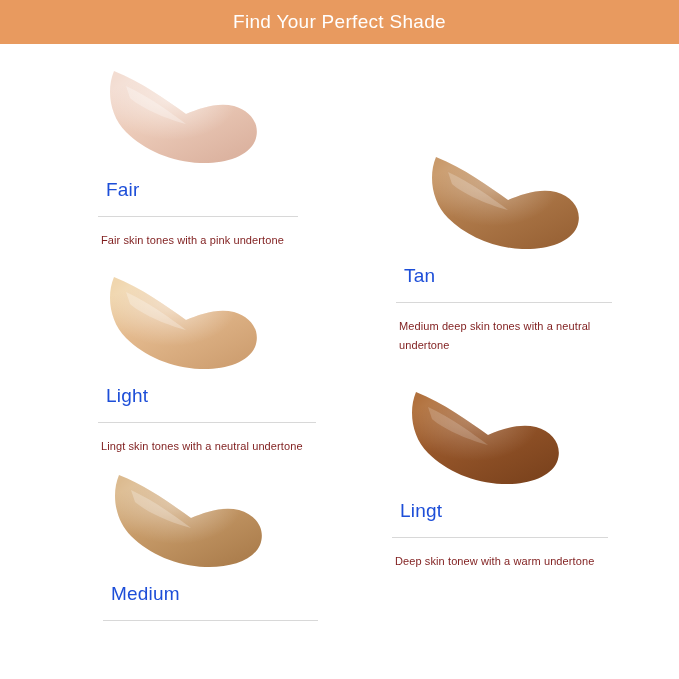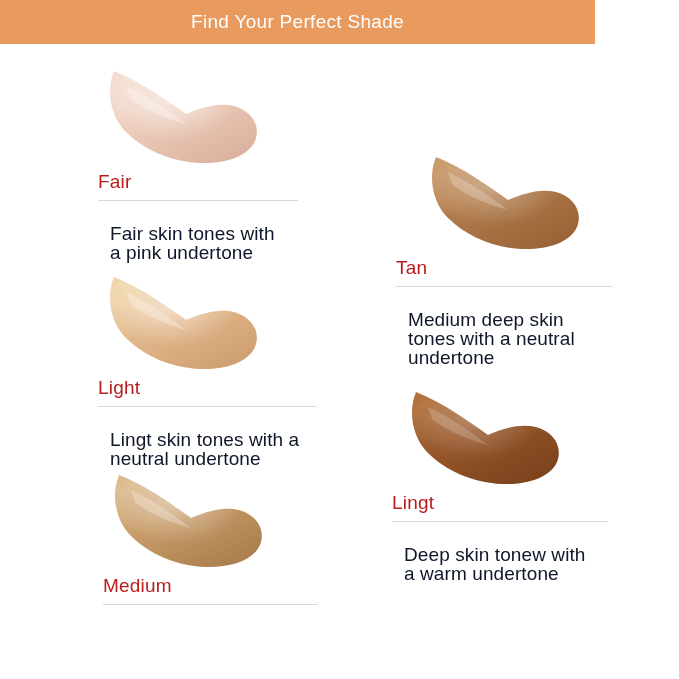--- a/index.html
+++ b/index.html
@@ -13,21 +13,21 @@
     font-family: "Liberation Sans", sans-serif;
     overflow: hidden;
     position: relative;
   }
 
   
   #banner {
     position: absolute;
     left: 0;
     top: 0;
-    width: 595px;
+    width: 679px;
     height: 44px;
     background: #e89a5f;
     display: flex;
     align-items: center;
     justify-content: center;
   }
   #banner-title {
     color: #ffffff;
     font-size: 19px;
     font-weight: 400;
@@ -42,39 +42,39 @@
   .swatch-wrap {
     position: relative;
     width: 170px;
     height: 108px;
   }
   .swatch-wrap svg {
     display: block;
   }
   .shade-name {
     font-size: 19px;
-    color: #b91c1c;
+    color: #1d4ed8;
     font-weight: 400;
     letter-spacing: 0.2px;
-    margin: 0;
+    margin: 8px;
     padding: 0 0 6px 0;
     line-height: 24px;
   }
   .divider {
     height: 1px;
     background: #d8d8d8;
     border: 0;
     margin: 0;
     padding: 0;
   }
   .shade-desc {
-    font-size: 19px;
-    color: #0f172a;
+    font-size: 11px;
+    color: #7f1d1d;
     line-height: 19px;
-    margin: 12px;
+    margin: 3px;
     padding-top: 11px;
     letter-spacing: 0.1px;
   }
 
   
   #card-fair   { left: 98px;  top: 62px;  width: 200px; }
   #card-light  { left: 98px;  top: 268px; width: 218px; }
   #card-medium { left: 103px;  top: 466px; width: 215px; }
   #card-tan    { left: 396px; top: 148px; width: 216px; }
   #card-deep   { left: 392px; top: 383px; width: 216px; }

